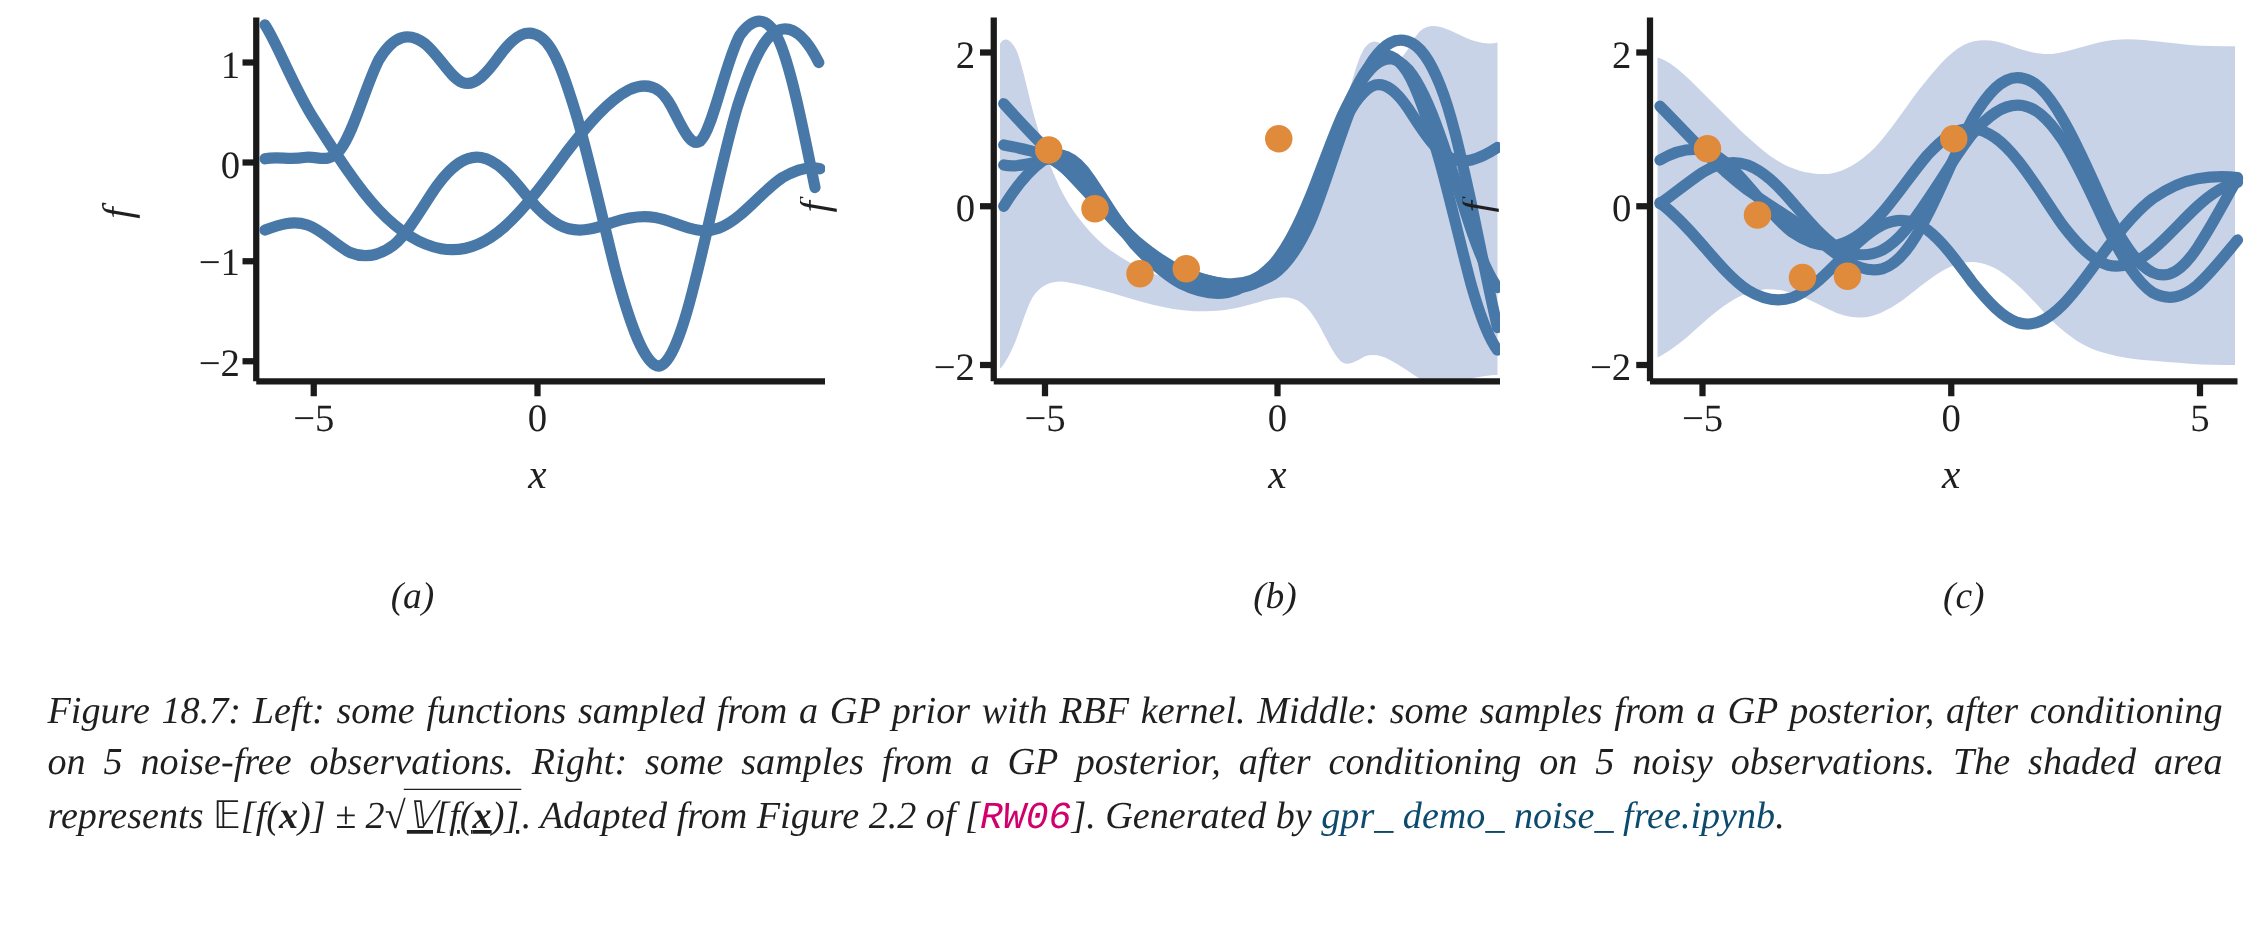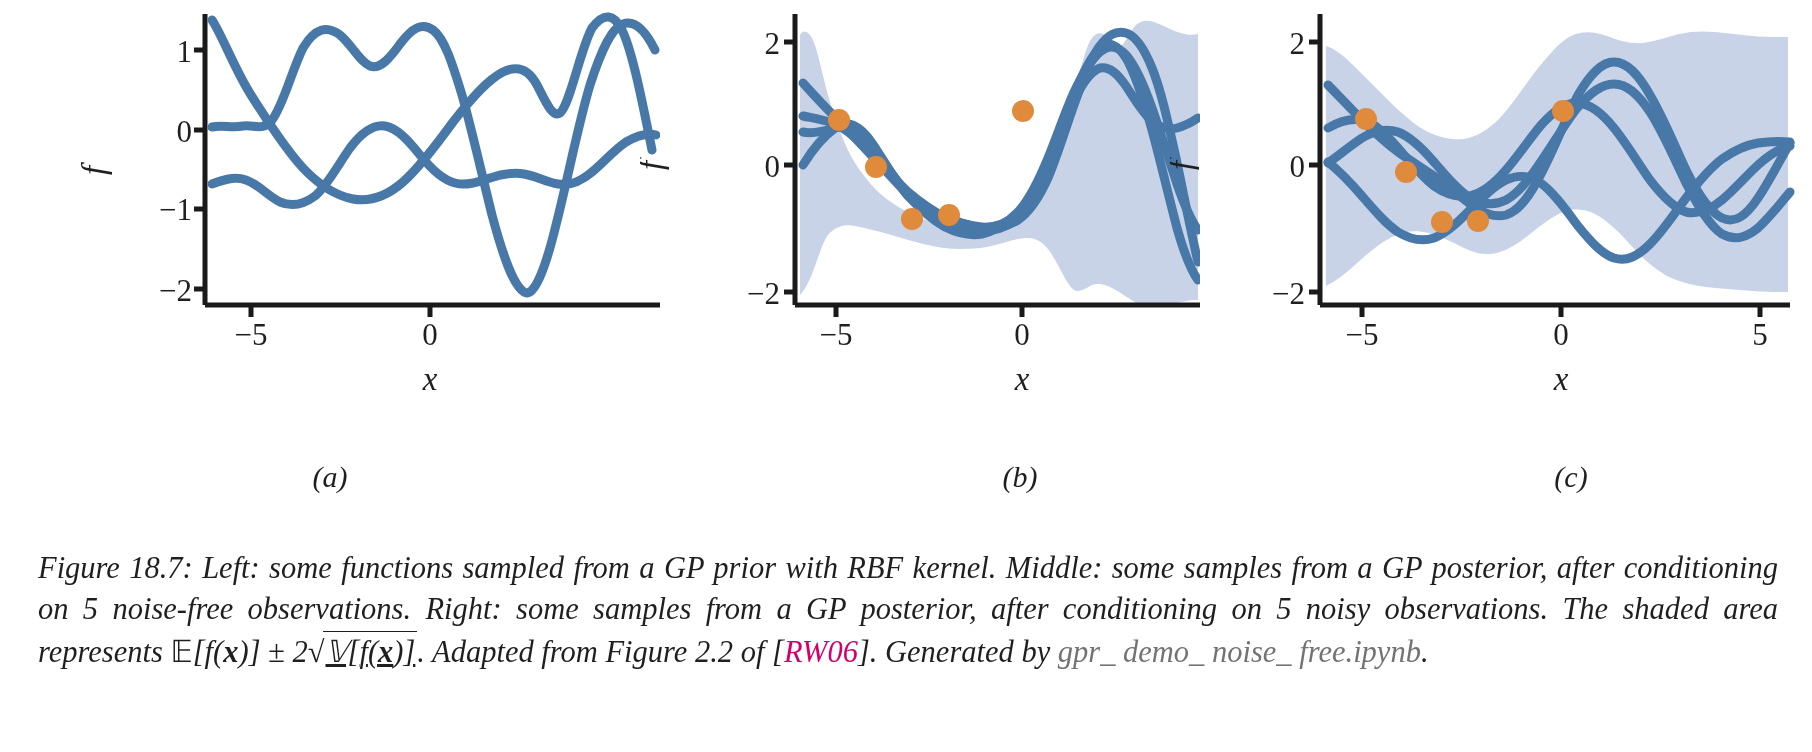--- a/index.html
+++ b/index.html
@@ -8,22 +8,22 @@
   .figure-wrap{position:absolute;left:0;top:0;width:1812px;height:752px;}
   .panels{position:absolute;left:0;top:0;width:1812px;height:540px;}
   .panel{position:absolute;top:0;height:540px;}
   .panel svg{display:block;}
   .subcap{position:absolute;text-align:center;font-style:italic;
           font-size:30px;font-family:"Liberation Serif",serif;color:#1f1f1f;}
   .caption{position:absolute;left:38px;top:548px;width:1740px;
            font-family:"Liberation Serif",serif;font-style:italic;
            font-size:30.5px;line-height:1.36;color:#1f1f1f;
            text-align:justify;text-justify:inter-word;}
-  .caption .cite{color:#d1006d;font-style:italic;}
-  .caption .code{color:#737373;font-style:italic;}
+  .caption .cite{color:#d1006d;font-style:italic;font-family:Liberation Mono, monospace;}
+  .caption .code{color:#0c4a6e;font-style:italic;}
   .mathv{font-style:italic;}
   .tick-label{font-family:"Liberation Serif",serif;font-size:31px;fill:#1f1f1f;}
   .ax-label{font-family:"Liberation Serif",serif;font-style:italic;font-size:33px;fill:#1f1f1f;}
   .sqrt-bar{border-top:1.6px solid #1f1f1f;padding:0 2px 0 2px;margin-left:-1px;text-decoration:underline;}
 </style>
 </head>
 <body>
 
 <div class="figure-wrap">
 

